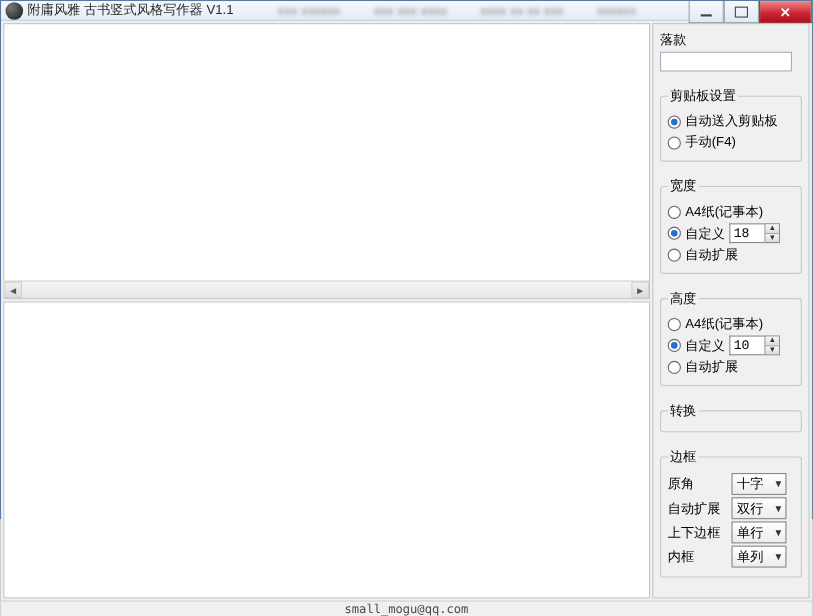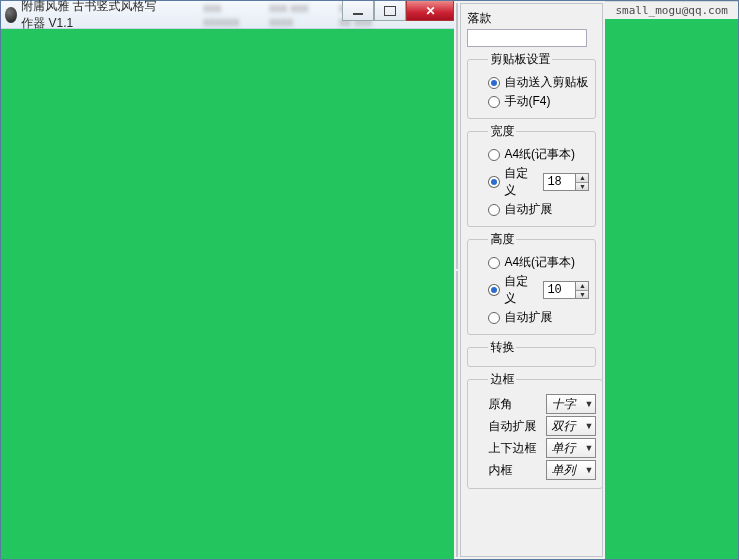--- a/index.html
+++ b/index.html
@@ -6,24 +6,25 @@
 body {
   font-family: "Microsoft YaHei", SimSun, sans-serif;
   font-size: 12px;
   background: #d0d0d0;
   width: 739px;
   height: 560px;
   overflow: hidden;
 }
 .window {
   width: 739px;
-  height: 560px;
-  background: #22c55e;
+  height: 472px;
+  background: #86efac;
   border: 1px solid #5a7aa0;
   display: flex;
+  flex-direction: column;
 }
 .titlebar {
   height: 28px;
   background: linear-gradient(#f5f8fc, #e6edf6);
   border-bottom: 1px solid #c8d4e3;
   display: flex;
   align-items: center;
   padding: 0 4px;
   position: relative;
 }
@@ -124,30 +125,29 @@
 }
 .spinner input{
   width:32px;border:1px solid #888;border-right:none;text-align:left;font-size:12px;padding:0 3px;font-family:Liberation Mono, monospace;
 }
 .spinner .btns{display:flex;flex-direction:column;border:1px solid #888;width:14px;}
 .spinner .btns div{flex:1;background:linear-gradient(#f6f6f6,#dcdcdc);font-size:7px;line-height:7px;text-align:center;color:#333;}
 .spinner .btns div:first-child{border-bottom:1px solid #999;}
 fieldset {
   border:1px solid #c8c8c8;
   border-radius:3px;
-  padding:4px 6px 6px 20px;
-  margin:4px 0;
+  padding:4px 6px 6px 6px;
+  margin:14px 0;
 }
 legend { padding:0 2px; font-size:12px; }
 .select {
   display:inline-flex;align-items:center;height:20px;
   border:1px solid #888;background:linear-gradient(#fff,#ececec);
   padding:0 2px 0 4px;min-width:50px;justify-content:space-between;
   font-size:12px;
-  font-style:italic;
 }
 .select .arr{font-size:9px;color:#333;margin-left:4px;}
 .lbl-right{width:54px;padding-right:4px;}
 .footer {
   height:18px;
   background:#f0f0f0;
   border-top:1px solid #d4d4d4;
   font-size:11px;
   color:#4a4a4a;
   display:flex;align-items:center;justify-content:center;

